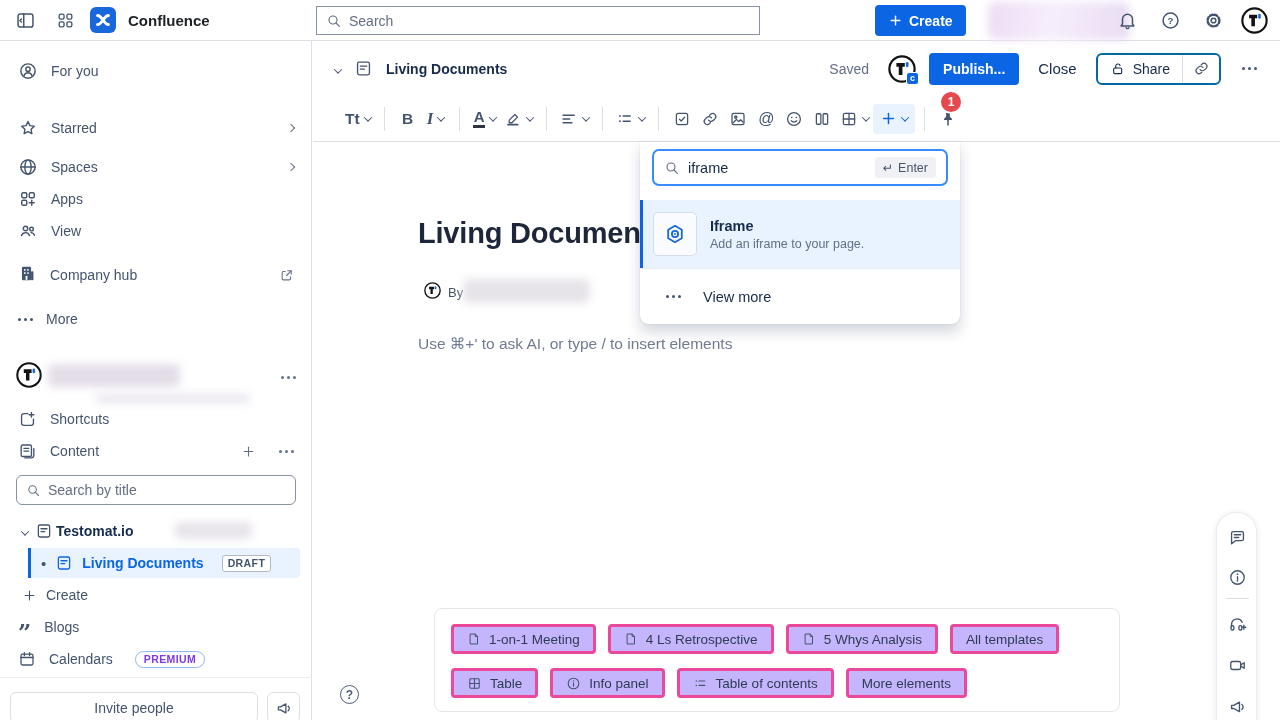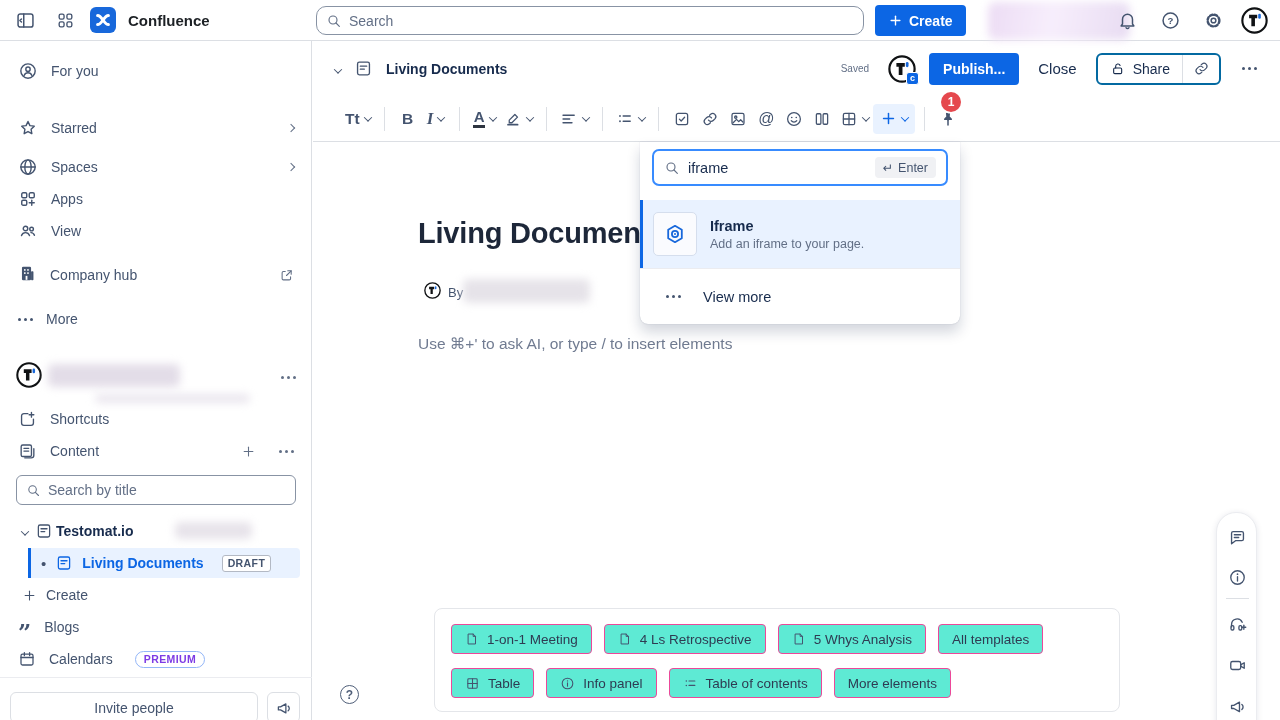--- a/index.html
+++ b/index.html
@@ -11,21 +11,21 @@
   .cvr { transform:rotate(-45deg); }
   .dots3 { display:inline-flex; gap:3px; align-items:center; }
   .dots3 i { width:3px; height:3px; border-radius:50%; background:currentColor; }
 
   
   .topbar { position:absolute; left:0; top:0; width:1280px; height:41px; background:#fff; border-bottom:1px solid #DCDFE4; z-index:50; }
   .tb-left { position:absolute; left:10px; top:0; height:40px; display:flex; align-items:center; gap:10px; color:#44546F; }
   .iconbtn { width:30px; height:30px; display:flex; align-items:center; justify-content:center; border-radius:4px; color:#44546F; cursor:pointer; background:none; border:none; }
   .logo-sq { width:26px; height:26px; border-radius:6px; background:#1868DB; display:flex; align-items:center; justify-content:center; }
   .appname { font-size:15px; font-weight:700; color:#1D2125; margin-left:2px; }
-  .tb-search { position:absolute; left:316px; top:6px; width:548px; height:29px; border:1px solid #8893A4; border-radius:10px; display:flex; align-items:center; padding:0 9px; gap:7px; color:#626F86; background:#fff; }
+  .tb-search { position:absolute; left:316px; top:6px; width:444px; height:29px; border:1px solid #8893A4; border-radius:0; display:flex; align-items:center; padding:0 9px; gap:7px; color:#626F86; background:#fff; }
   .tb-search input { border:none; outline:none; flex:1; font-size:14px; color:#172B4D; font-family:inherit; background:transparent; }
   .tb-search input::placeholder { color:#626F86; }
   .btn-create { position:absolute; left:875px; top:5px; height:31px; padding:0 13px; background:#0C66E4; color:#fff; border:none; border-radius:4px; font-size:14px; font-weight:600; display:flex; align-items:center; gap:6px; cursor:pointer; font-family:inherit; }
   .tb-redact { position:absolute; left:988px; top:2px; width:142px; height:38px; border-radius:8px; background:linear-gradient(100deg,#ecdcf4 0%,#f7eefc 45%,#e8dcf2 100%); filter:blur(4px); }
   .tb-right { position:absolute; right:12px; top:0; height:40px; display:flex; align-items:center; gap:13px; color:#44546F; }
   .avatar-t { position:relative; width:27px; height:27px; border-radius:50%; background:#fff; }
 
   
   .sidebar { position:absolute; left:0; top:41px; width:312px; height:679px; background:#fff; border-right:1px solid #DCDFE4; z-index:10; }
   .nav-item { position:absolute; left:8px; width:296px; height:30px; display:flex; align-items:center; gap:13px; padding:0 10px; border-radius:5px; color:#44546F; font-size:14px; font-weight:500; cursor:pointer; }
@@ -40,21 +40,21 @@
   .redact { position:absolute; border-radius:5px; filter:blur(4px); }
   .btn-invite { position:absolute; left:10px; top:651px; width:248px; height:31px; border:1px solid #DCDFE4; border-radius:6px; background:#fff; color:#44546F; font-size:14px; font-weight:500; cursor:pointer; font-family:inherit; }
   .btn-mega { position:absolute; left:267px; top:651px; width:33px; height:31px; border:1px solid #DCDFE4; border-radius:6px; background:#fff; color:#44546F; display:flex; align-items:center; justify-content:center; cursor:pointer; }
   .sb-divider { position:absolute; left:0; top:636px; width:312px; height:1px; background:#EBECF0; }
 
   
   .main-header { position:absolute; left:313px; top:41px; width:967px; height:55px; background:#fff; }
   .mh-left { position:absolute; left:22px; top:0; height:55px; display:flex; align-items:center; gap:13px; color:#44546F; }
   .mh-title { font-size:14px; font-weight:700; color:#172B4D; }
   .mh-right { position:absolute; right:16px; top:0; height:55px; display:flex; align-items:center; gap:13px; }
-  .saved { font-size:10px; color:#626F86; margin-right:6px; }
+  .saved { font-size:14px; color:#626F86; margin-right:6px; }
   .avatar-ring { position:relative; width:28px; height:28px; border-radius:50%; }
   .avatar-ring .cbadge { position:absolute; right:-3px; bottom:-2px; width:13px; height:13px; border-radius:3px; background:#0C66E4; color:#fff; font-size:9px; font-weight:700; display:flex; align-items:center; justify-content:center; border:1.5px solid #fff; }
   .btn-publish { height:32px; padding:0 14px; background:#0C66E4; color:#fff; border:none; border-radius:4px; font-size:14px; font-weight:600; cursor:pointer; font-family:inherit; }
   .btn-close { background:none; border:none; font-size:15px; font-weight:500; color:#172B4D; cursor:pointer; padding:0 6px; font-family:inherit;text-align:center; }
   .share-group { display:flex; align-items:center; height:32px; border:2px solid #0369a1; border-radius:6px; overflow:hidden; }
   .share-group .sg-share { display:flex; align-items:center; gap:7px; padding:0 12px; height:100%; font-size:14px; font-weight:500; color:#172B4D; cursor:pointer; }
   .share-group .sg-sep { width:1px; height:100%; background:#DCDFE4; }
   .share-group .sg-link { display:flex; align-items:center; justify-content:center; width:36px; height:100%; color:#44546F; cursor:pointer; }
 
   
@@ -84,21 +84,21 @@
 
   
   .editor-title { position:absolute; left:418px; top:217px; font-size:29px; font-weight:600; color:#1D2739; letter-spacing:-.2px; z-index:5; }
   .byline { position:absolute; left:424px; top:282px; display:flex; align-items:center; gap:7px; z-index:5; }
   .byline .by { font-size:13px; color:#44546F; }
   .ai-hint { position:absolute; left:418px; top:335px; font-size:15.5px; color:#707B91; z-index:5; }
 
   
   .tpl-box { position:absolute; left:434px; top:608px; width:686px; height:104px; border:1px solid #E4E6EA; border-radius:8px; background:#fff; z-index:5; }
   .tpl-row { position:absolute; left:16px; display:flex; gap:12px; }
-  .tpl-btn { height:30px; display:flex; align-items:center; gap:8px; padding:0 13px; border:1px solid #ec4899; border-radius:4px; background:#5eead4; font-size:13.5px; color:#2E3B52; cursor:pointer; font-family:inherit; }
+  .tpl-btn { height:30px; display:flex; align-items:center; gap:8px; padding:0 13px; border:3px solid #ec4899; border-radius:4px; background:#c4b5fd; font-size:13.5px; color:#2E3B52; cursor:pointer; font-family:inherit; }
   .tpl-btn .ticon { color:#44546F; display:flex; }
   .help-circle { position:absolute; left:340px; top:685px; width:19px; height:19px; border-radius:50%; border:1.6px solid #505F79; color:#505F79; font-size:12px; font-weight:700; display:flex; align-items:center; justify-content:center; z-index:6; cursor:pointer; }
 
   
   .right-rail { position:absolute; left:1216px; top:512px; width:41px; height:232px; background:#fff; border:1px solid #EBECF0; border-radius:20px; box-shadow:0 1px 6px rgba(9,30,66,.10); z-index:20; }
   .rr-btn { position:absolute; left:0; width:41px; height:32px; display:flex; align-items:center; justify-content:center; color:#44546F; cursor:pointer; }
   .rr-div { position:absolute; left:9px; width:23px; height:1px; background:#DCDFE4; }
 </style>
 </head>
 <body>

